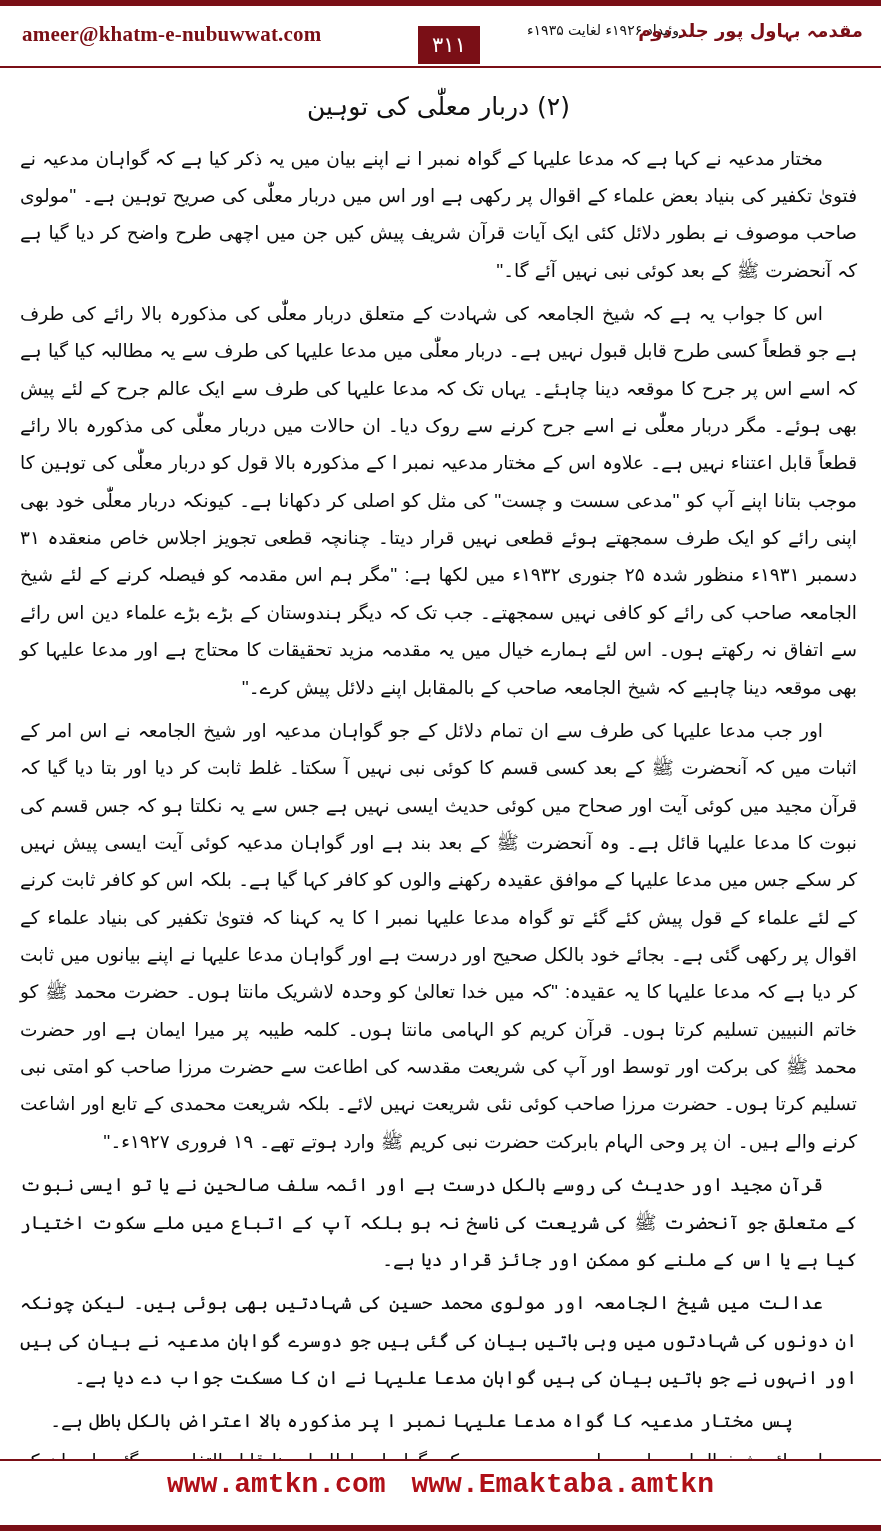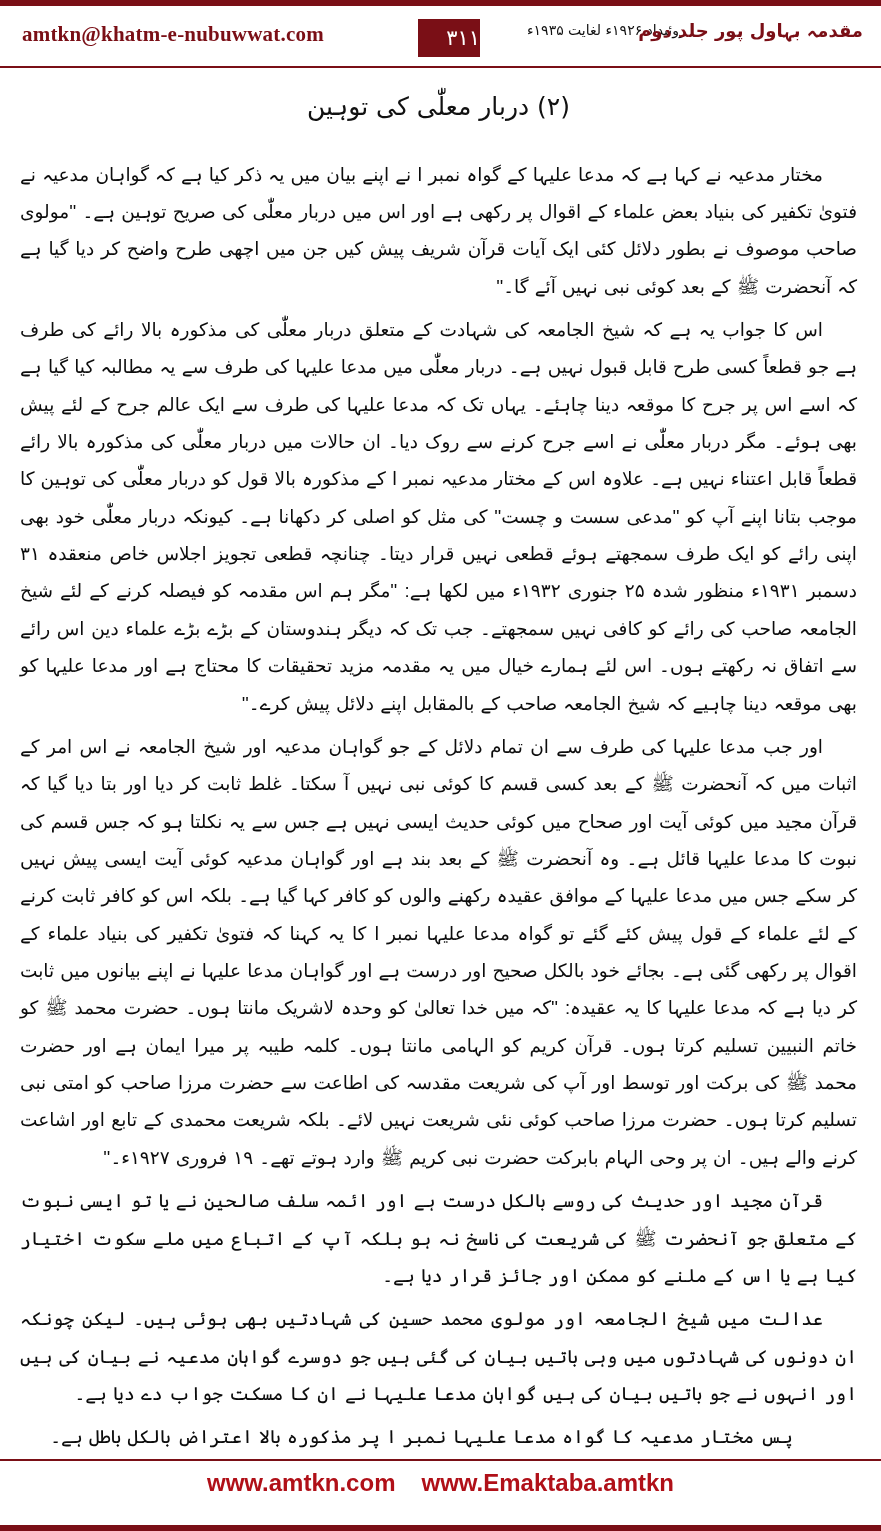--- a/index.html
+++ b/index.html
@@ -42,26 +42,26 @@
     font-family: "Liberation Serif", serif;
     font-size: 21px;
     font-weight: bold;
     color: #7a0f16;
     letter-spacing: 0.2px;
     white-space: nowrap;
   }
   .page-number-box {
     position: absolute;
     left: 418px;
-    top: 13px;
+    top: 20px;
     width: 62px;
     height: 38px;
     background: #7a0f16;
     color: #ffffff;
-    text-align: right;
+    text-align: center;
     line-height: 38px;
     font-family: "DejaVu Sans", sans-serif;
     font-size: 21px;
     direction: rtl;
   }
   .hdr-mid-urdu {
     position: absolute;
     left: 527px;
     top: 16px;
     font-family: "DejaVu Sans", sans-serif;
@@ -98,21 +98,21 @@
     height: 1386px;
     padding: 0 24px 0 20px;
     box-sizing: border-box;
     direction: rtl;
   }
   .doc-title {
     text-align: center;
     font-family: "DejaVu Sans", sans-serif;
     font-size: 25px;
     color: #111111;
-    margin: 10px 0 30px 0;
+    margin: 10px 0 14px 0;
     direction: rtl;
     line-height: 1.5;
   }
   p.para {
     font-family: Liberation Sans, sans-serif;
     font-size: 18.5px;
     line-height: 2.02;
     color: #0c0c0c;
     margin: 0 0 6px 0;
     text-align: justify;
@@ -150,39 +150,39 @@
     left: 0;
     top: 10px;
     width: 881px;
     display: flex;
     justify-content: center;
     align-items: center;
     gap: 26px;
     direction: ltr;
   }
   .footer-links a, .footer-links span.flink {
-    font-family: Liberation Sans, sans-serif;
-    font-size: 24px;
+    font-family: Liberation Mono, monospace;
+    font-size: 28px;
     font-weight: bold;
     color: #b01018;
     text-decoration: none;
     white-space: nowrap;
   }
   .footer-links span.flink.mid {
     color: #b01018;
   }
 </style>
 </head>
 <body>
 
 <div class="page">
 
   <div class="header">
     <div class="header-inner">
-      <div class="hdr-left-email">amtkn@khatm-e-nubuwwat.com</div>
+      <div class="hdr-left-email">ameer@khatm-e-nubuwwat.com</div>
       <div class="page-number-box">۳۱۱</div>
       <div class="hdr-mid-urdu">روئیداد ۱۹۲۶ء لغایت ۱۹۳۵ء</div>
       <div class="hdr-right-urdu">مقدمہ بہاول پور جلد دوم</div>
     </div>
     <div class="header-rule"></div>
   </div>
 
   <div class="content">
     <div class="doc-title">(۲) دربار معلّٰی کی توہین</div>
 

